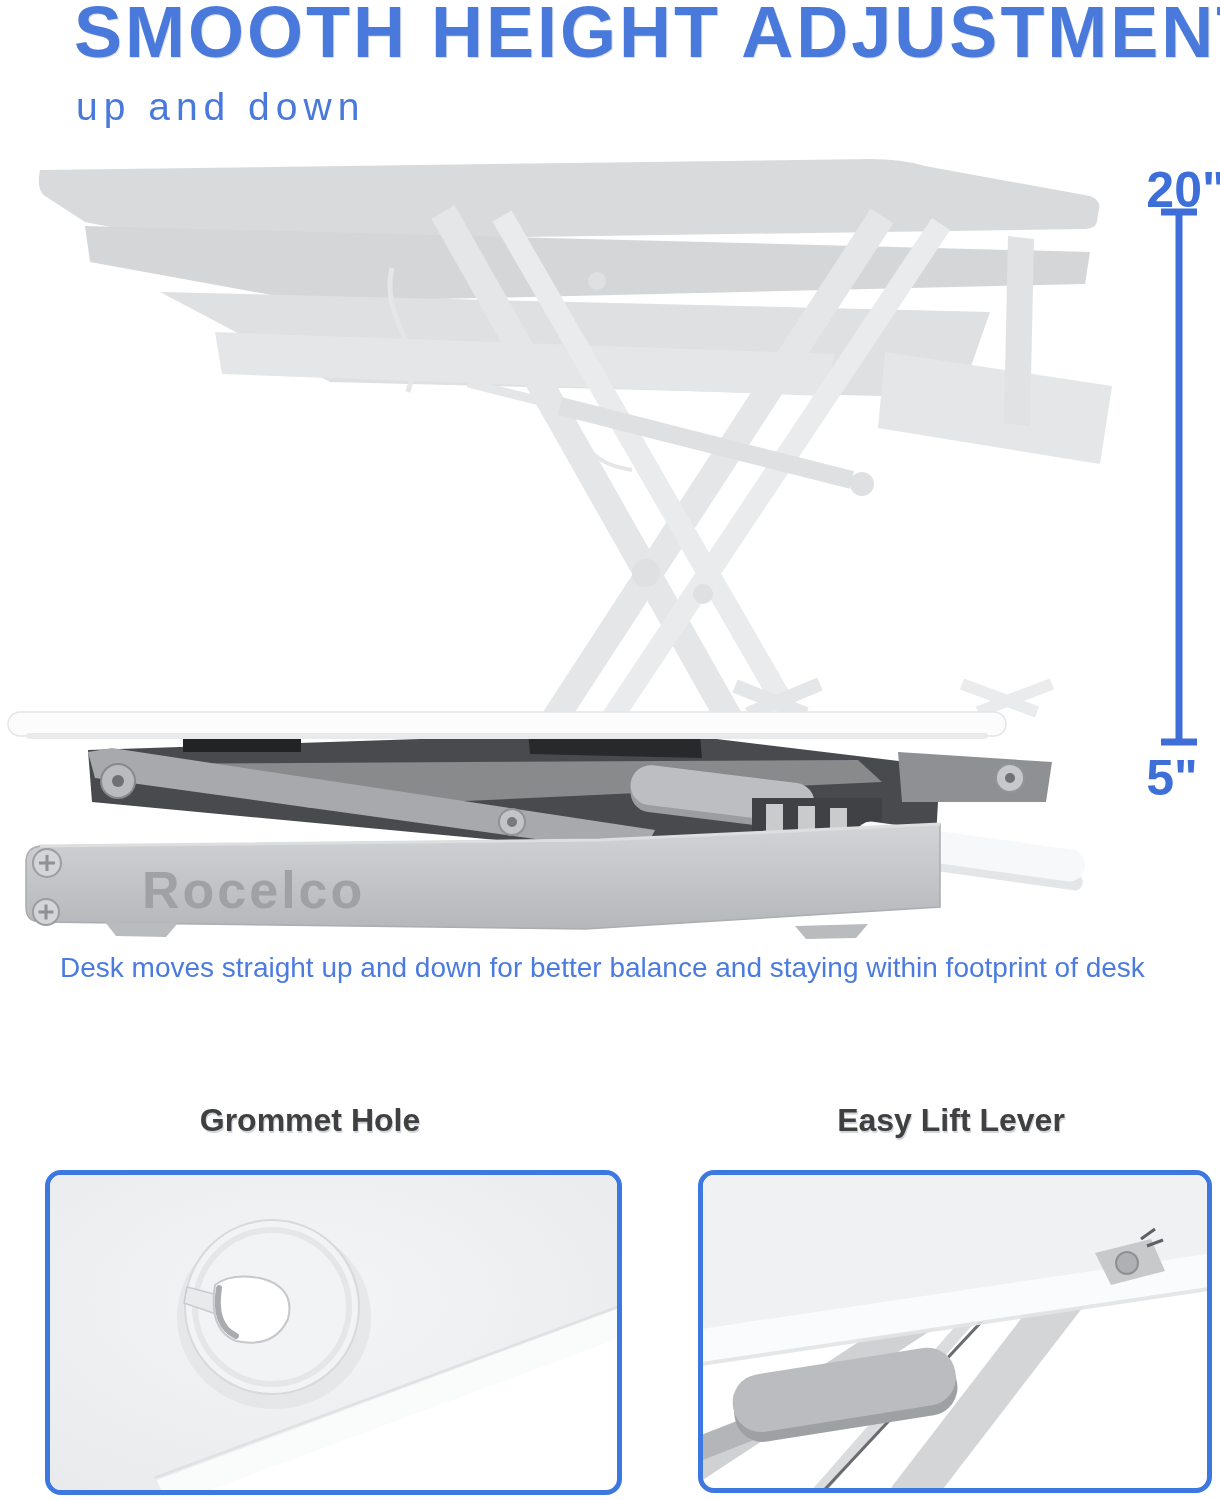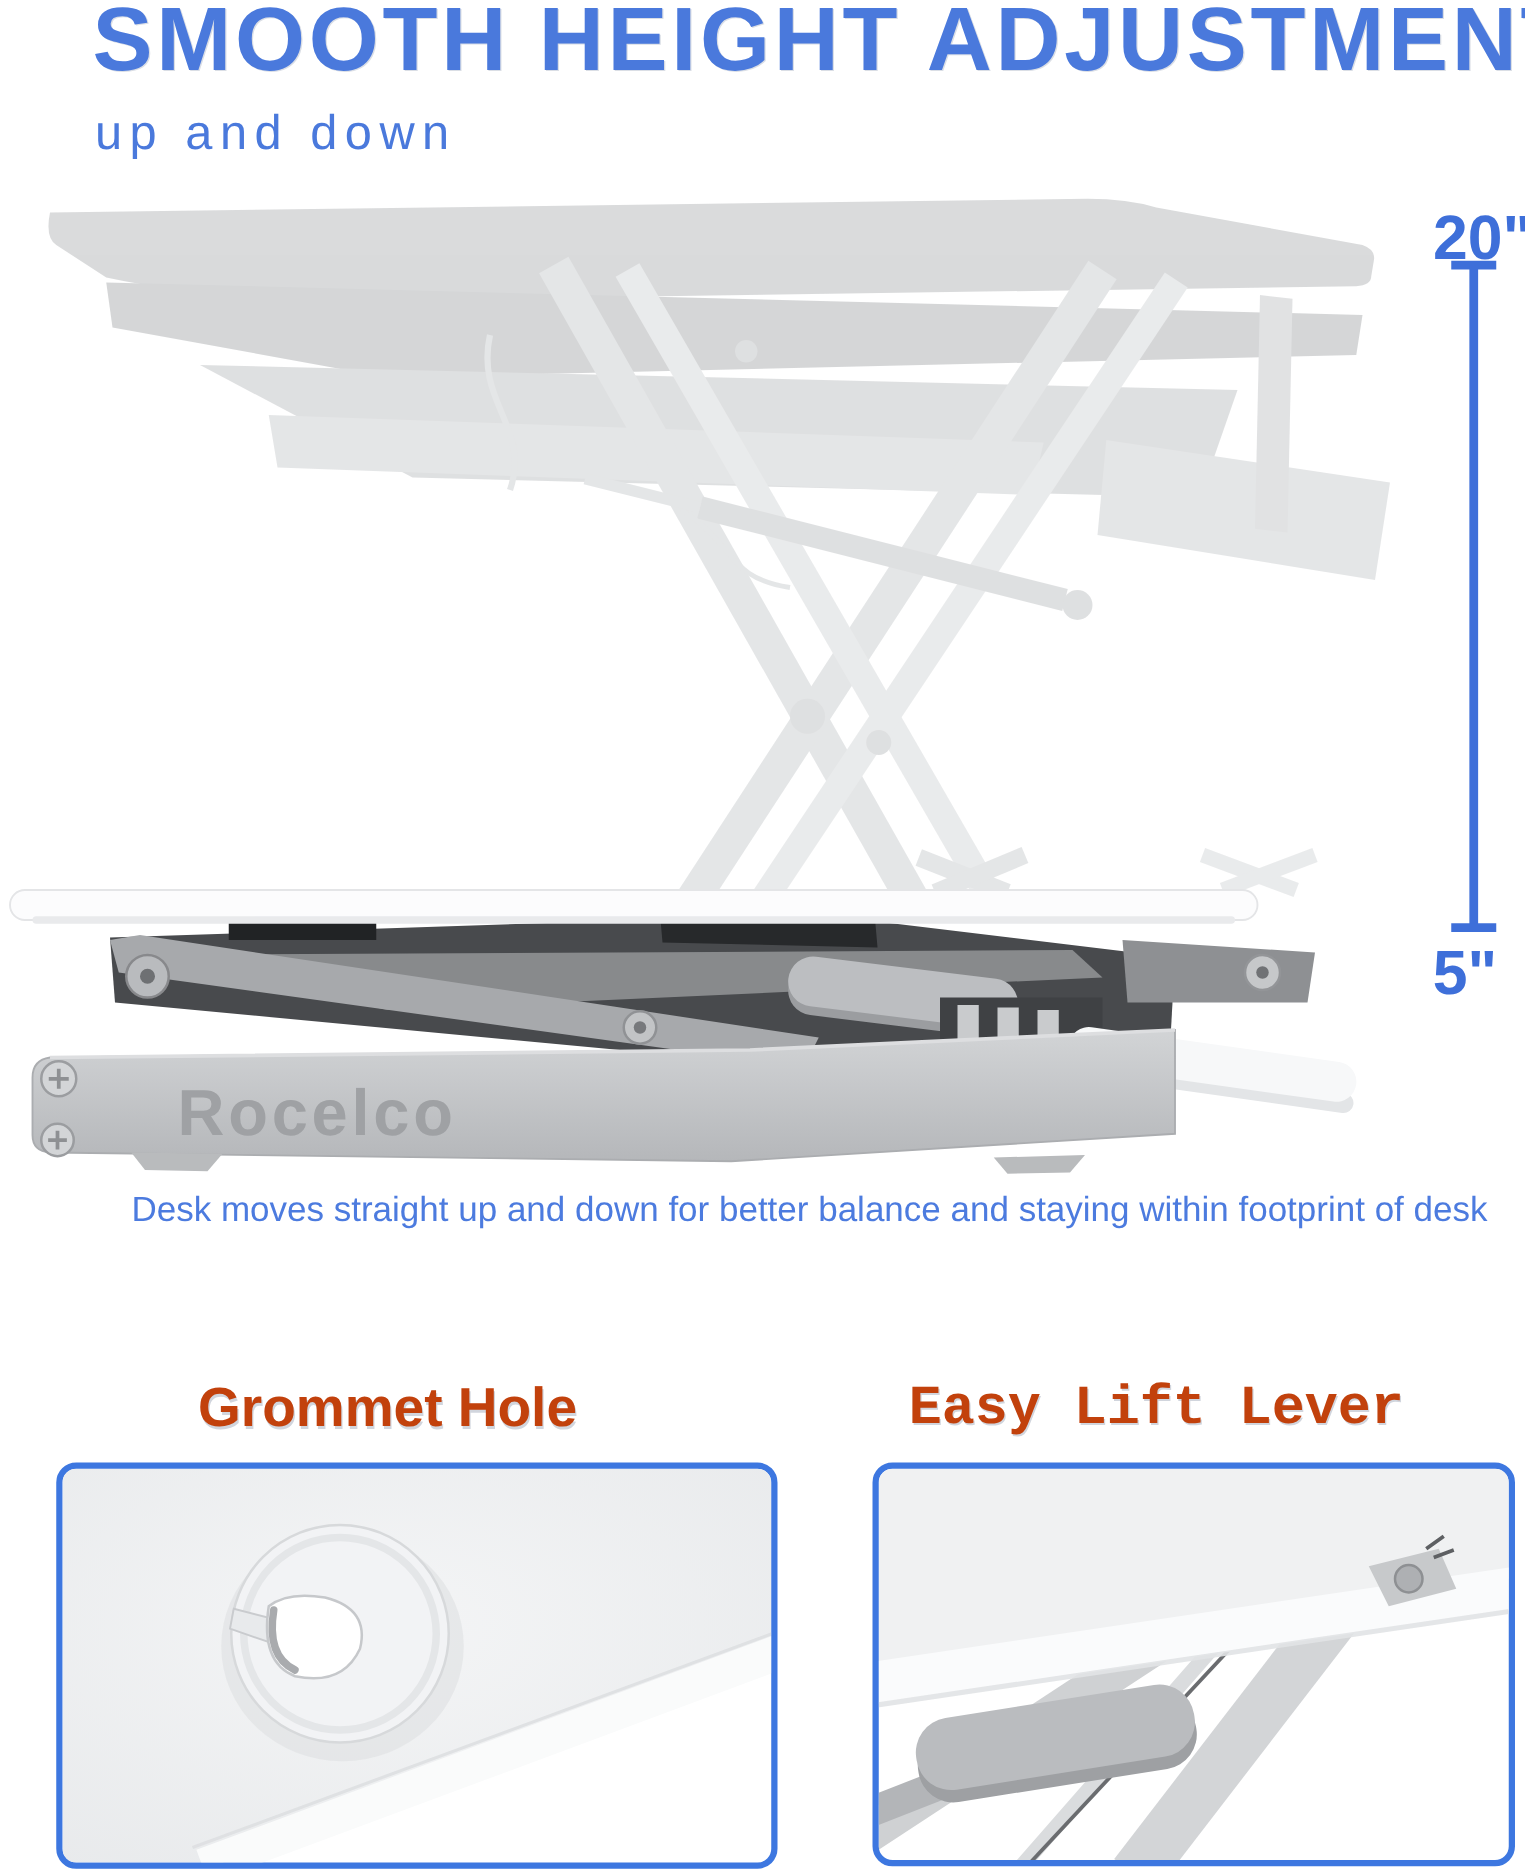--- a/index.html
+++ b/index.html
@@ -15,31 +15,31 @@
     white-space:nowrap;
   }
   .page-subtitle{
     position:absolute;left:76px;top:80px;
     font-size:39px;line-height:54px;font-weight:400;letter-spacing:6px;
     color:#4A79DC;white-space:nowrap;
   }
   svg.scene{position:absolute;left:0;top:140px;width:1220px;height:810px;display:block;}
   .caption{
     position:absolute;left:60px;top:952px;width:1130px;margin:0;
-    text-align:right;font-size:28px;letter-spacing:0;
+    text-align:left;font-size:28px;letter-spacing:0;
     color:#4C7BDF;white-space:nowrap;
   }
   .feature-title{
     position:absolute;top:1102px;margin:0;
-    font-size:44px;font-weight:bold;color:#c2410c;
+    font-size:32px;font-weight:bold;color:#404040;
     text-shadow:1px 2px 0 rgba(140,150,170,.4);
     white-space:nowrap;text-align:center;
   }
   .feature-title.left{left:45px;width:530px;}
-  .feature-title.right{left:690px;width:470px;font-family:Liberation Mono, monospace;}
+  .feature-title.right{left:716px;width:470px;}
   .panel{
     position:absolute;border:5px solid #3D77E0;border-radius:16px;
     background:#ffffff;overflow:hidden;
   }
   .panel.left{left:45px;top:1170px;width:567px;height:315px;}
   .panel.right{left:698px;top:1170px;width:504px;height:313px;}
   .panel svg{display:block;width:100%;height:100%;}
 </style>
 </head>
 <body>

